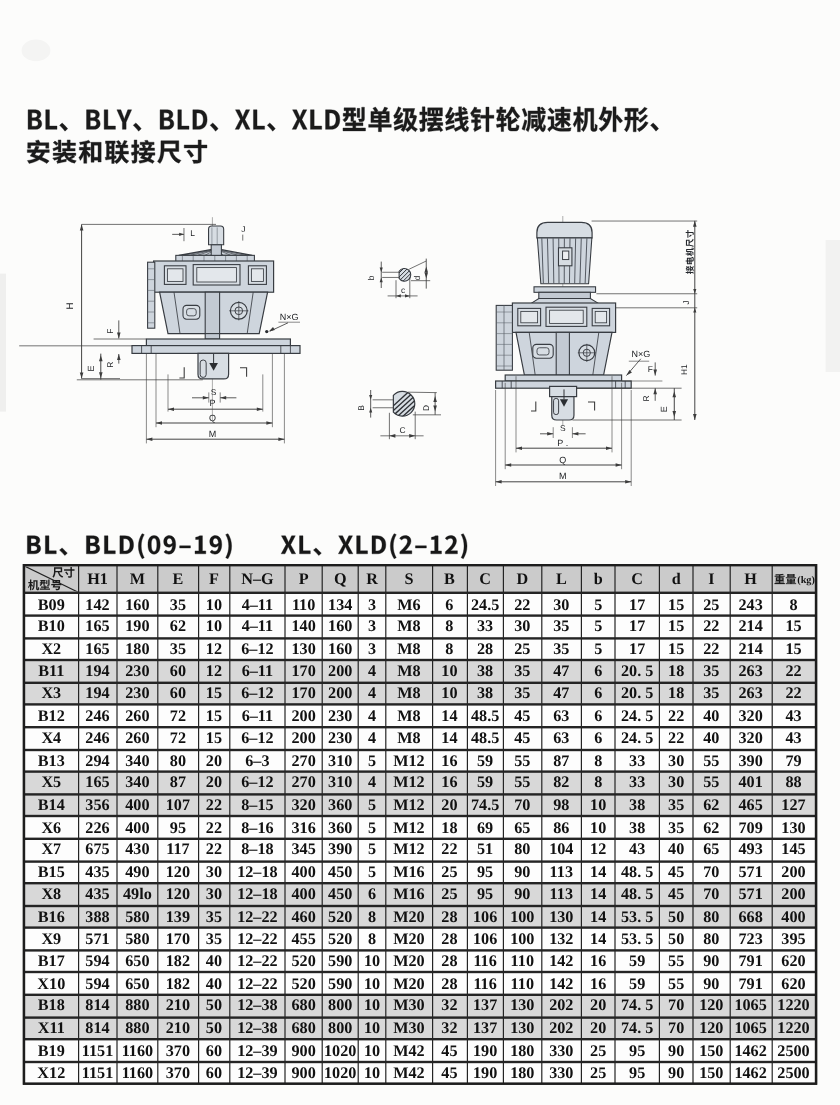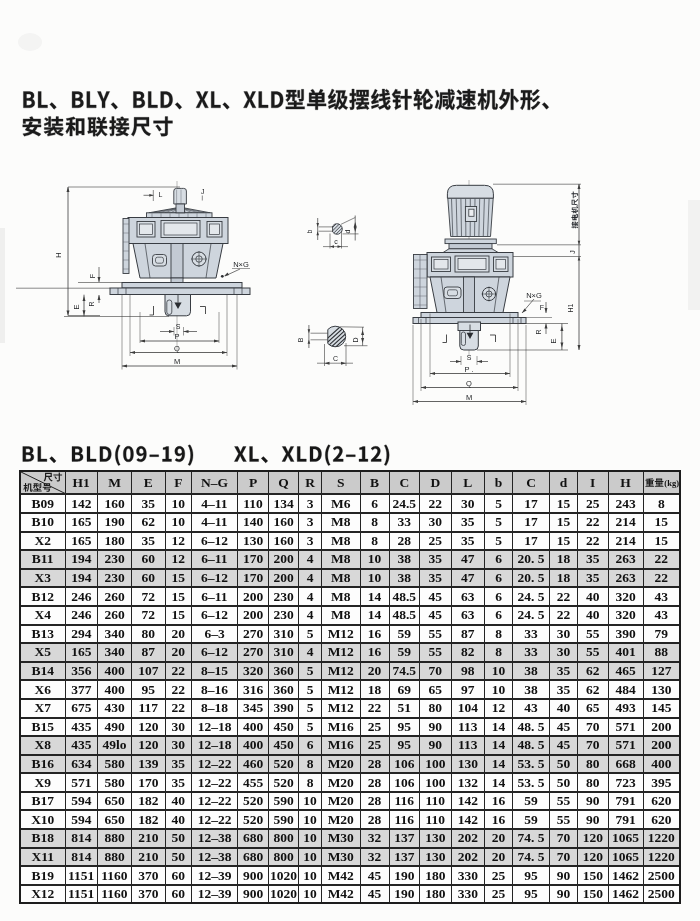--- a/index.html
+++ b/index.html
@@ -538,38 +538,38 @@
     <div class="c g">74.5</div>
     <div class="c g">70</div>
     <div class="c g">98</div>
     <div class="c g">10</div>
     <div class="c g">38</div>
     <div class="c g">35</div>
     <div class="c g">62</div>
     <div class="c g">465</div>
     <div class="c g">127</div>
     <div class="c w">X6</div>
-    <div class="c w">377</div>
+    <div class="c w">226</div>
     <div class="c w">400</div>
     <div class="c w">95</div>
     <div class="c w">22</div>
     <div class="c w">8–16</div>
     <div class="c w">316</div>
     <div class="c w">360</div>
     <div class="c w">5</div>
     <div class="c w">M12</div>
     <div class="c w">18</div>
     <div class="c w">69</div>
     <div class="c w">65</div>
-    <div class="c w">97</div>
+    <div class="c w">86</div>
     <div class="c w">10</div>
     <div class="c w">38</div>
     <div class="c w">35</div>
     <div class="c w">62</div>
-    <div class="c w">484</div>
+    <div class="c w">709</div>
     <div class="c w">130</div>
     <div class="c w">X7</div>
     <div class="c w">675</div>
     <div class="c w">430</div>
     <div class="c w">117</div>
     <div class="c w">22</div>
     <div class="c w">8–18</div>
     <div class="c w">345</div>
     <div class="c w">390</div>
     <div class="c w">5</div>
@@ -618,21 +618,21 @@
     <div class="c g">95</div>
     <div class="c g">90</div>
     <div class="c g">113</div>
     <div class="c g">14</div>
     <div class="c g">48. 5</div>
     <div class="c g">45</div>
     <div class="c g">70</div>
     <div class="c g">571</div>
     <div class="c g">200</div>
     <div class="c g">B16</div>
-    <div class="c g">634</div>
+    <div class="c g">388</div>
     <div class="c g">580</div>
     <div class="c g">139</div>
     <div class="c g">35</div>
     <div class="c g">12–22</div>
     <div class="c g">460</div>
     <div class="c g">520</div>
     <div class="c g">8</div>
     <div class="c g">M20</div>
     <div class="c g">28</div>
     <div class="c g">106</div>

